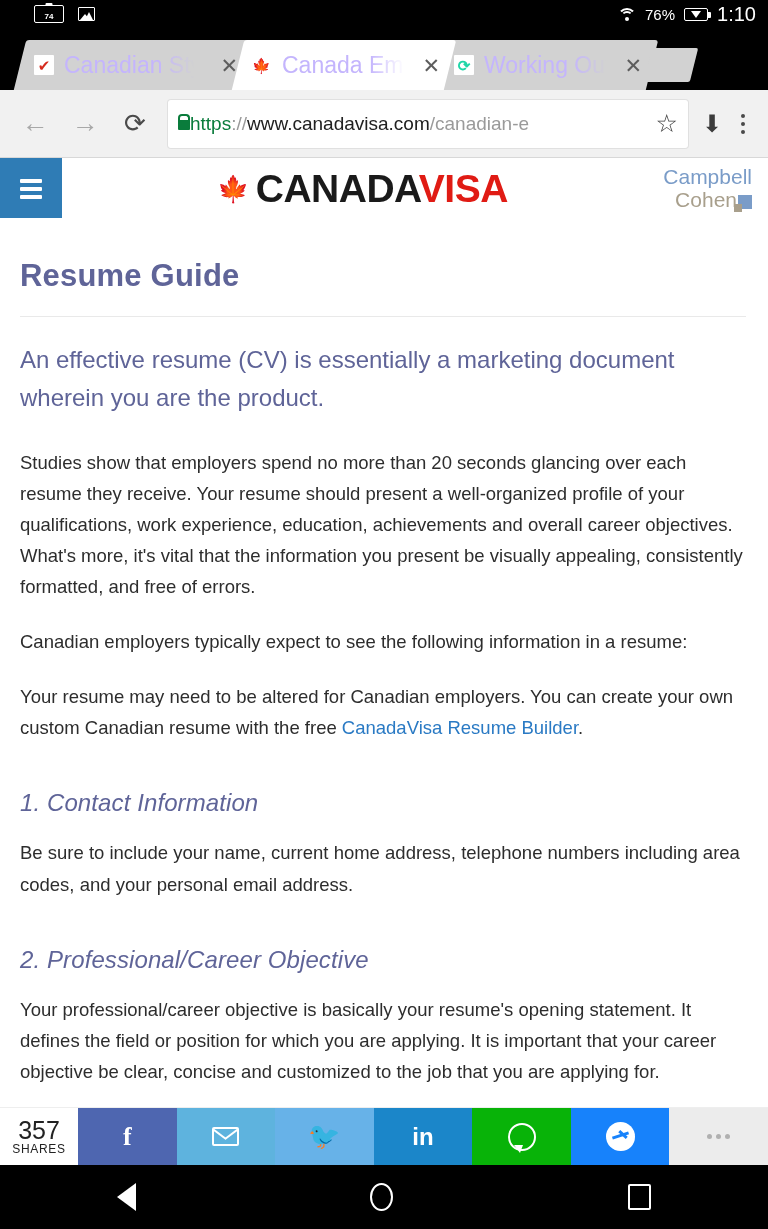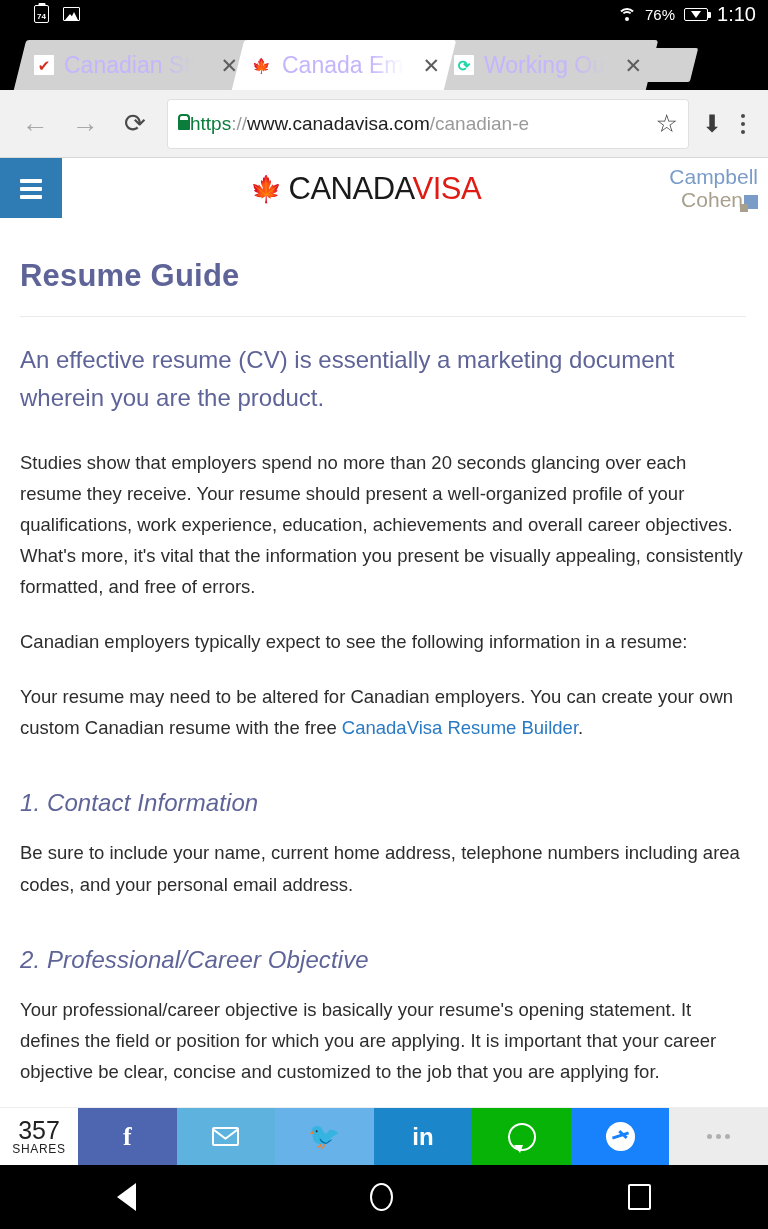--- a/index.html
+++ b/index.html
@@ -12,21 +12,21 @@
 
   
   .statusbar {
     height:28px; background:#000; color:#fff;
     display:flex; align-items:center; padding:0 12px;
     font-size:15px;
   }
   .sb-left { display:flex; align-items:center; gap:14px; padding-left:22px; }
   .sb-right { margin-left:auto; display:flex; align-items:center; gap:9px; }
   .clipboard-icon {
-    width:15px; height:18px; border:1.6px solid #fff; border-radius:2px;
+    width:30px; height:18px; border:1.6px solid #fff; border-radius:2px;
     position:relative; display:flex; align-items:flex-end; justify-content:center;
     font-size:8px; line-height:1; padding-bottom:1px; font-weight:bold;
   }
   .clipboard-icon::before {
     content:""; position:absolute; top:-3px; left:50%; transform:translateX(-50%);
     width:7px; height:3px; background:#fff; border-radius:1px;
   }
   .img-icon {
     width:17px; height:14px; border:1.6px solid #fff; border-radius:1px;
     position:relative; overflow:hidden;
@@ -168,27 +168,27 @@
     width:62px; background:#2f7cb5; display:flex; flex-direction:column;
     align-items:center; justify-content:center; gap:4px;
   }
   .burger i { width:22px; height:4px; background:#fff; border-radius:1px; }
   .logo-wrap {
     flex:1; display:flex; align-items:center; justify-content:center;
     gap:6px;
   }
   .logo-leaf { color:#d52b1e; font-size:26px; line-height:1; }
   .logo-text {
-    font-size:31px; font-weight:normal; letter-spacing:-0.5px;
+    font-size:39px; font-weight:bold; letter-spacing:-0.5px;
   }
   .logo-text .blk { color:#1a1a1a; }
   .logo-text .red { color:#e01b14; }
   .cc-logo {
     display:flex; flex-direction:column; align-items:flex-end;
-    justify-content:center; padding-right:10px; line-height:1.05;
+    justify-content:center; padding-right:16px; line-height:1.05;
     font-size:21px;
   }
   .cc-logo .cc1 { color:#7a9cc8; }
   .cc-logo .cc2 { color:#a89f8c; display:flex; align-items:flex-end; gap:1px; }
   .cc-mark {
     width:14px; height:14px; background:#7a9cc8; position:relative;
     margin-bottom:2px;
   }
   .cc-mark::after {
     content:""; position:absolute; left:-4px; bottom:-3px;

